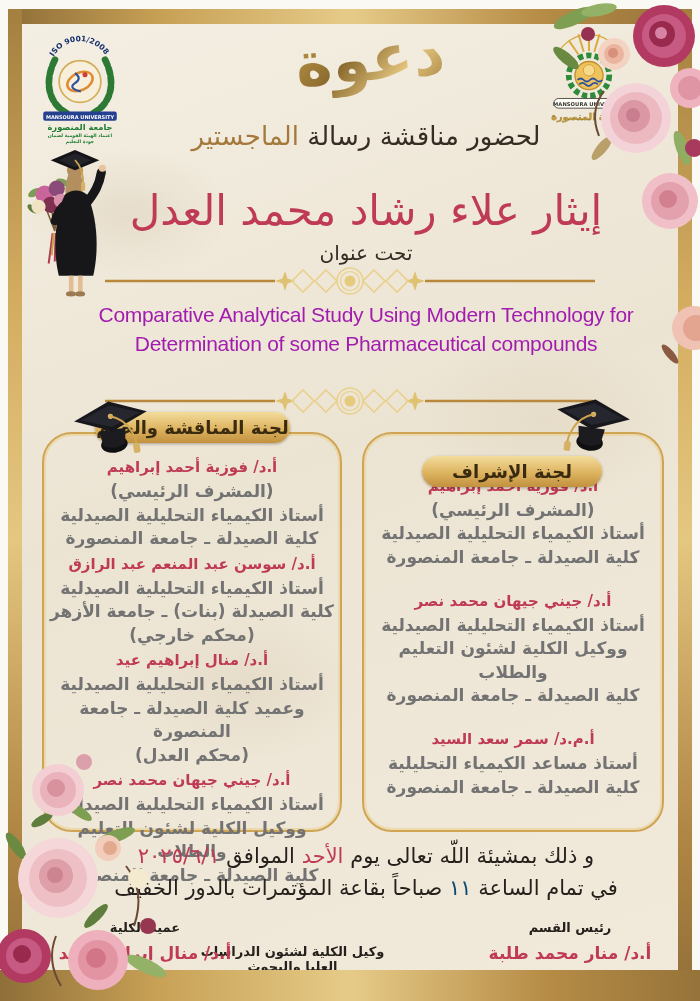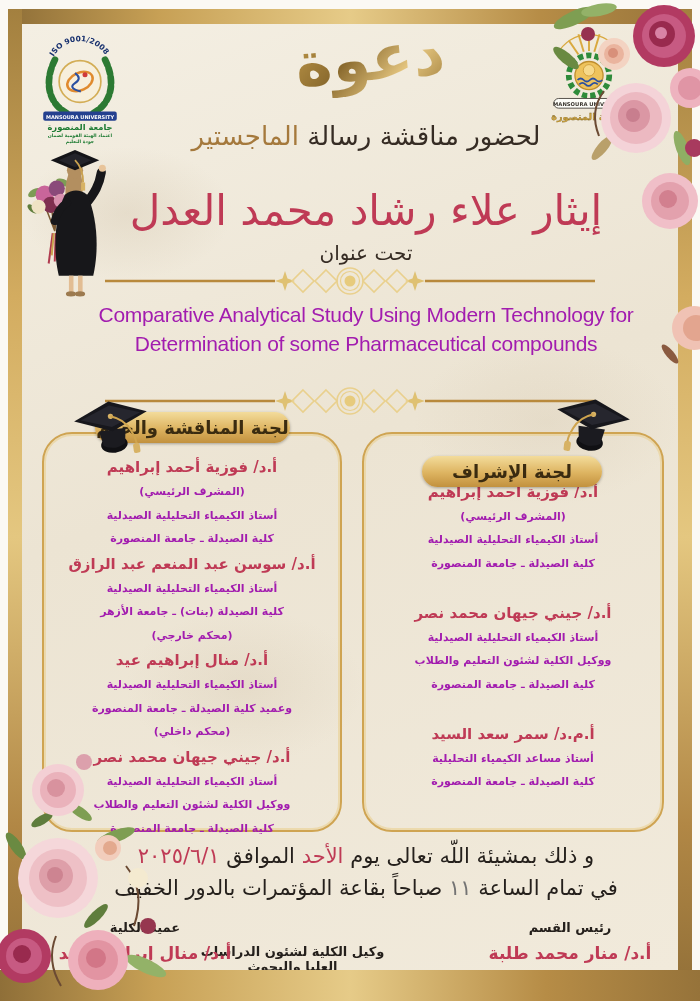--- a/index.html
+++ b/index.html
@@ -40,35 +40,35 @@
   
   .cbox{position:absolute;top:432px;height:396px;border:2px solid #cfa452;border-radius:30px;z-index:2;
     box-shadow:inset 0 0 0 2px rgba(233,205,138,.55);}
   .cbox-left{left:42px;width:296px;}
   .cbox-right{left:362px;width:298px;}
   .members{position:absolute;inset:0;display:flex;flex-direction:column;direction:rtl;
     text-align:center;padding:20px 6px 12px;box-sizing:border-box;}
   .members-left{justify-content:space-between;}
   .members-right{justify-content:space-evenly;}
   .m-name{font-size:15px;font-weight:bold;color:#bf3a55;line-height:26px;}
-  .m-line{font-size:11px;font-weight:bold;color:#a21caf;line-height:23.5px;}
+  .m-line{font-size:17px;font-weight:bold;color:#737373;line-height:23.5px;}
   .pill{position:absolute;top:412px;height:31px;z-index:3;border-radius:18px;direction:rtl;
     display:flex;align-items:center;justify-content:center;font-weight:bold;font-size:18px;color:#3a2b10;
     background:linear-gradient(180deg,#f3dc9b,#ddb360 55%,#c2913e);
     box-shadow:0 1px 3px rgba(0,0,0,.3);}
   .pill-left{left:95px;width:195px;}
   .pill-right{left:422px;width:180px;margin-top:44px;}
   .cap{position:absolute;width:95px;height:60px;z-index:4;}
   .cap-left{left:66px;top:396px;transform:rotate(-8deg);}
   .cap-right{left:543px;top:394px;transform:rotate(8deg) scaleX(-1);}
   
   .sched1{top:844px;font-size:21px;color:#25201c;}
   .sched2{top:876px;font-size:21px;color:#25201c;}
   .red{color:#bf3a55;}
-  .gold-num{color:#737373;}
+  .gold-num{color:#0c4a6e;}
   .sig{position:absolute;top:920px;text-align:center;direction:rtl;z-index:3;}
   .sig-title{font-size:13px;font-weight:bold;color:#25201c;}
   .sig-name{font-size:17px;font-weight:bold;color:#bf3a55;margin-top:8px;}
   .sig-dept{left:470px;width:200px;}
   .sig-vice{left:190px;width:205px;margin-top:24px;}
   .sig-dean{left:45px;width:200px;}
   
   .deco{position:absolute;z-index:6;}
   .logo{position:absolute;z-index:3;}
 </style>
@@ -247,21 +247,21 @@
       <div>
         <div class="m-name">أ.د/ سوسن عبد المنعم عبد الرازق</div>
         <div class="m-line">أستاذ الكيمياء التحليلية الصيدلية</div>
         <div class="m-line">كلية الصيدلة (بنات) ـ جامعة الأزهر</div>
         <div class="m-line">(محكم خارجي)</div>
       </div>
       <div>
         <div class="m-name">أ.د/ منال إبراهيم عيد</div>
         <div class="m-line">أستاذ الكيمياء التحليلية الصيدلية</div>
         <div class="m-line">وعميد كلية الصيدلة ـ جامعة المنصورة</div>
-        <div class="m-line">(محكم داخلي)</div>
+        <div class="m-line">(محكم العدل)</div>
       </div>
       <div>
         <div class="m-name">أ.د/ جيني جيهان محمد نصر</div>
         <div class="m-line">أستاذ الكيمياء التحليلية الصيدلية</div>
         <div class="m-line">ووكيل الكلية لشئون التعليم والطلاب</div>
         <div class="m-line">كلية الصيدلة ـ جامعة المنصورة</div>
       </div>
     </div>
   </div>
 

